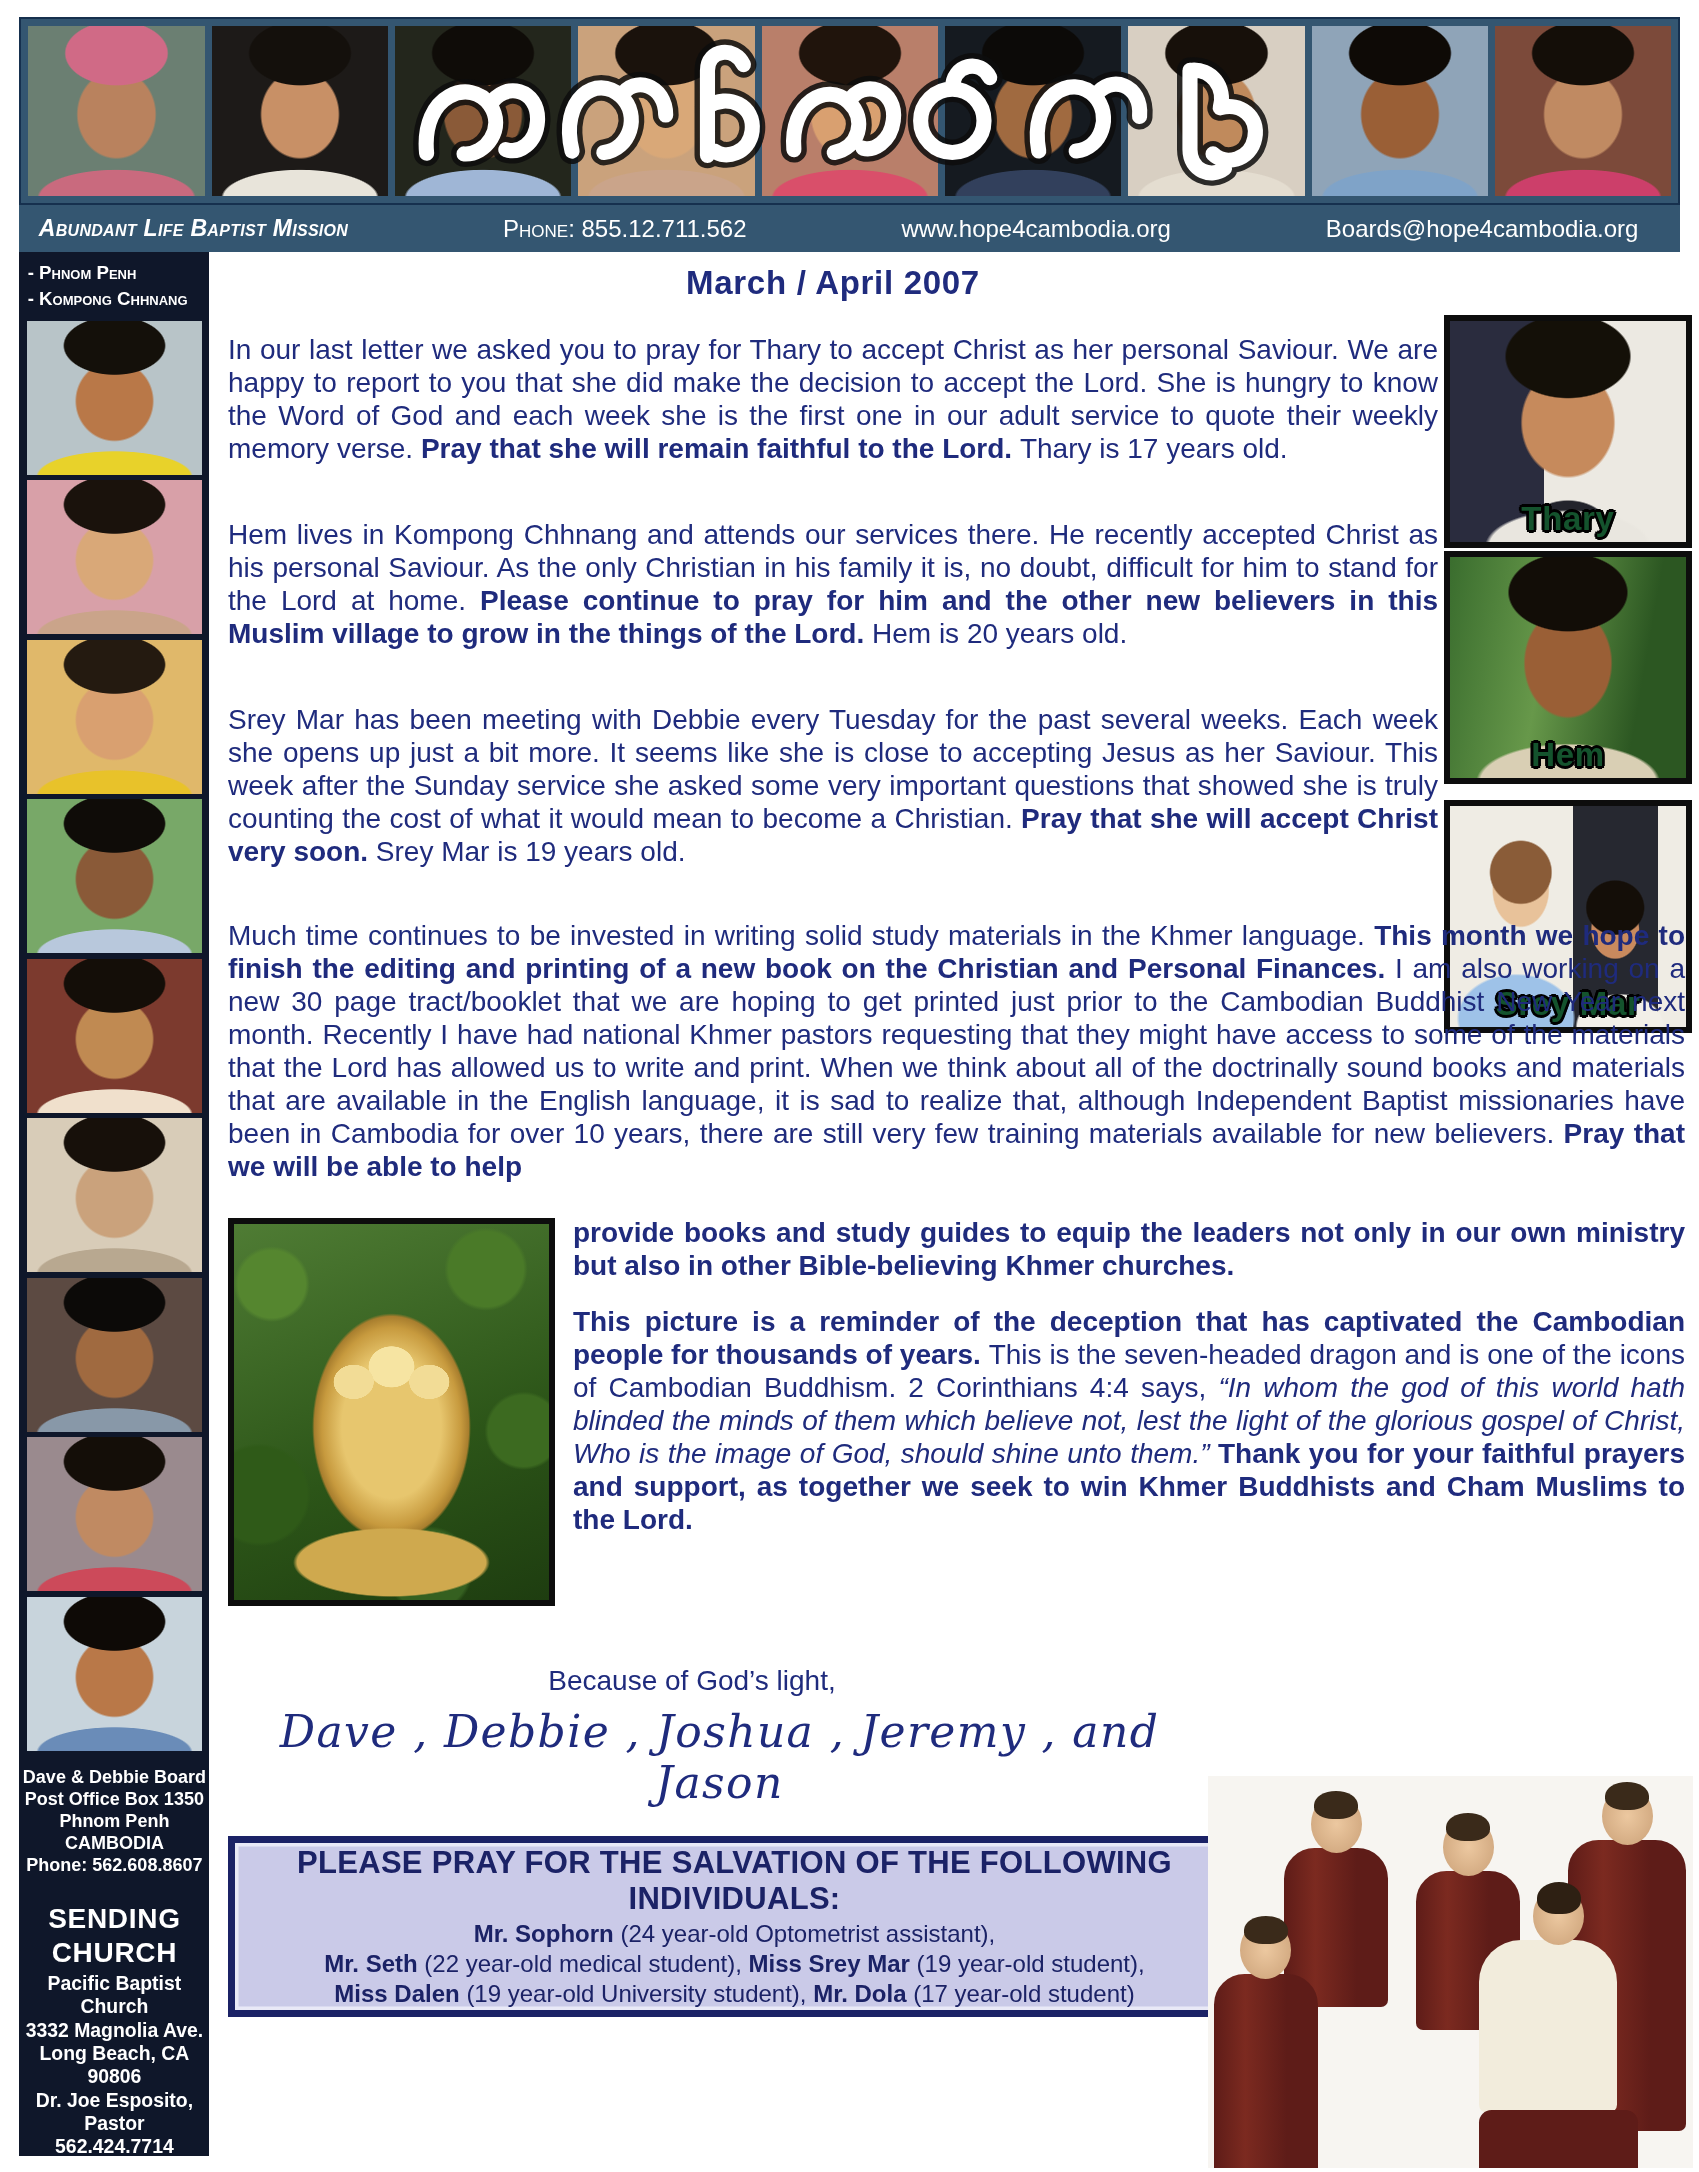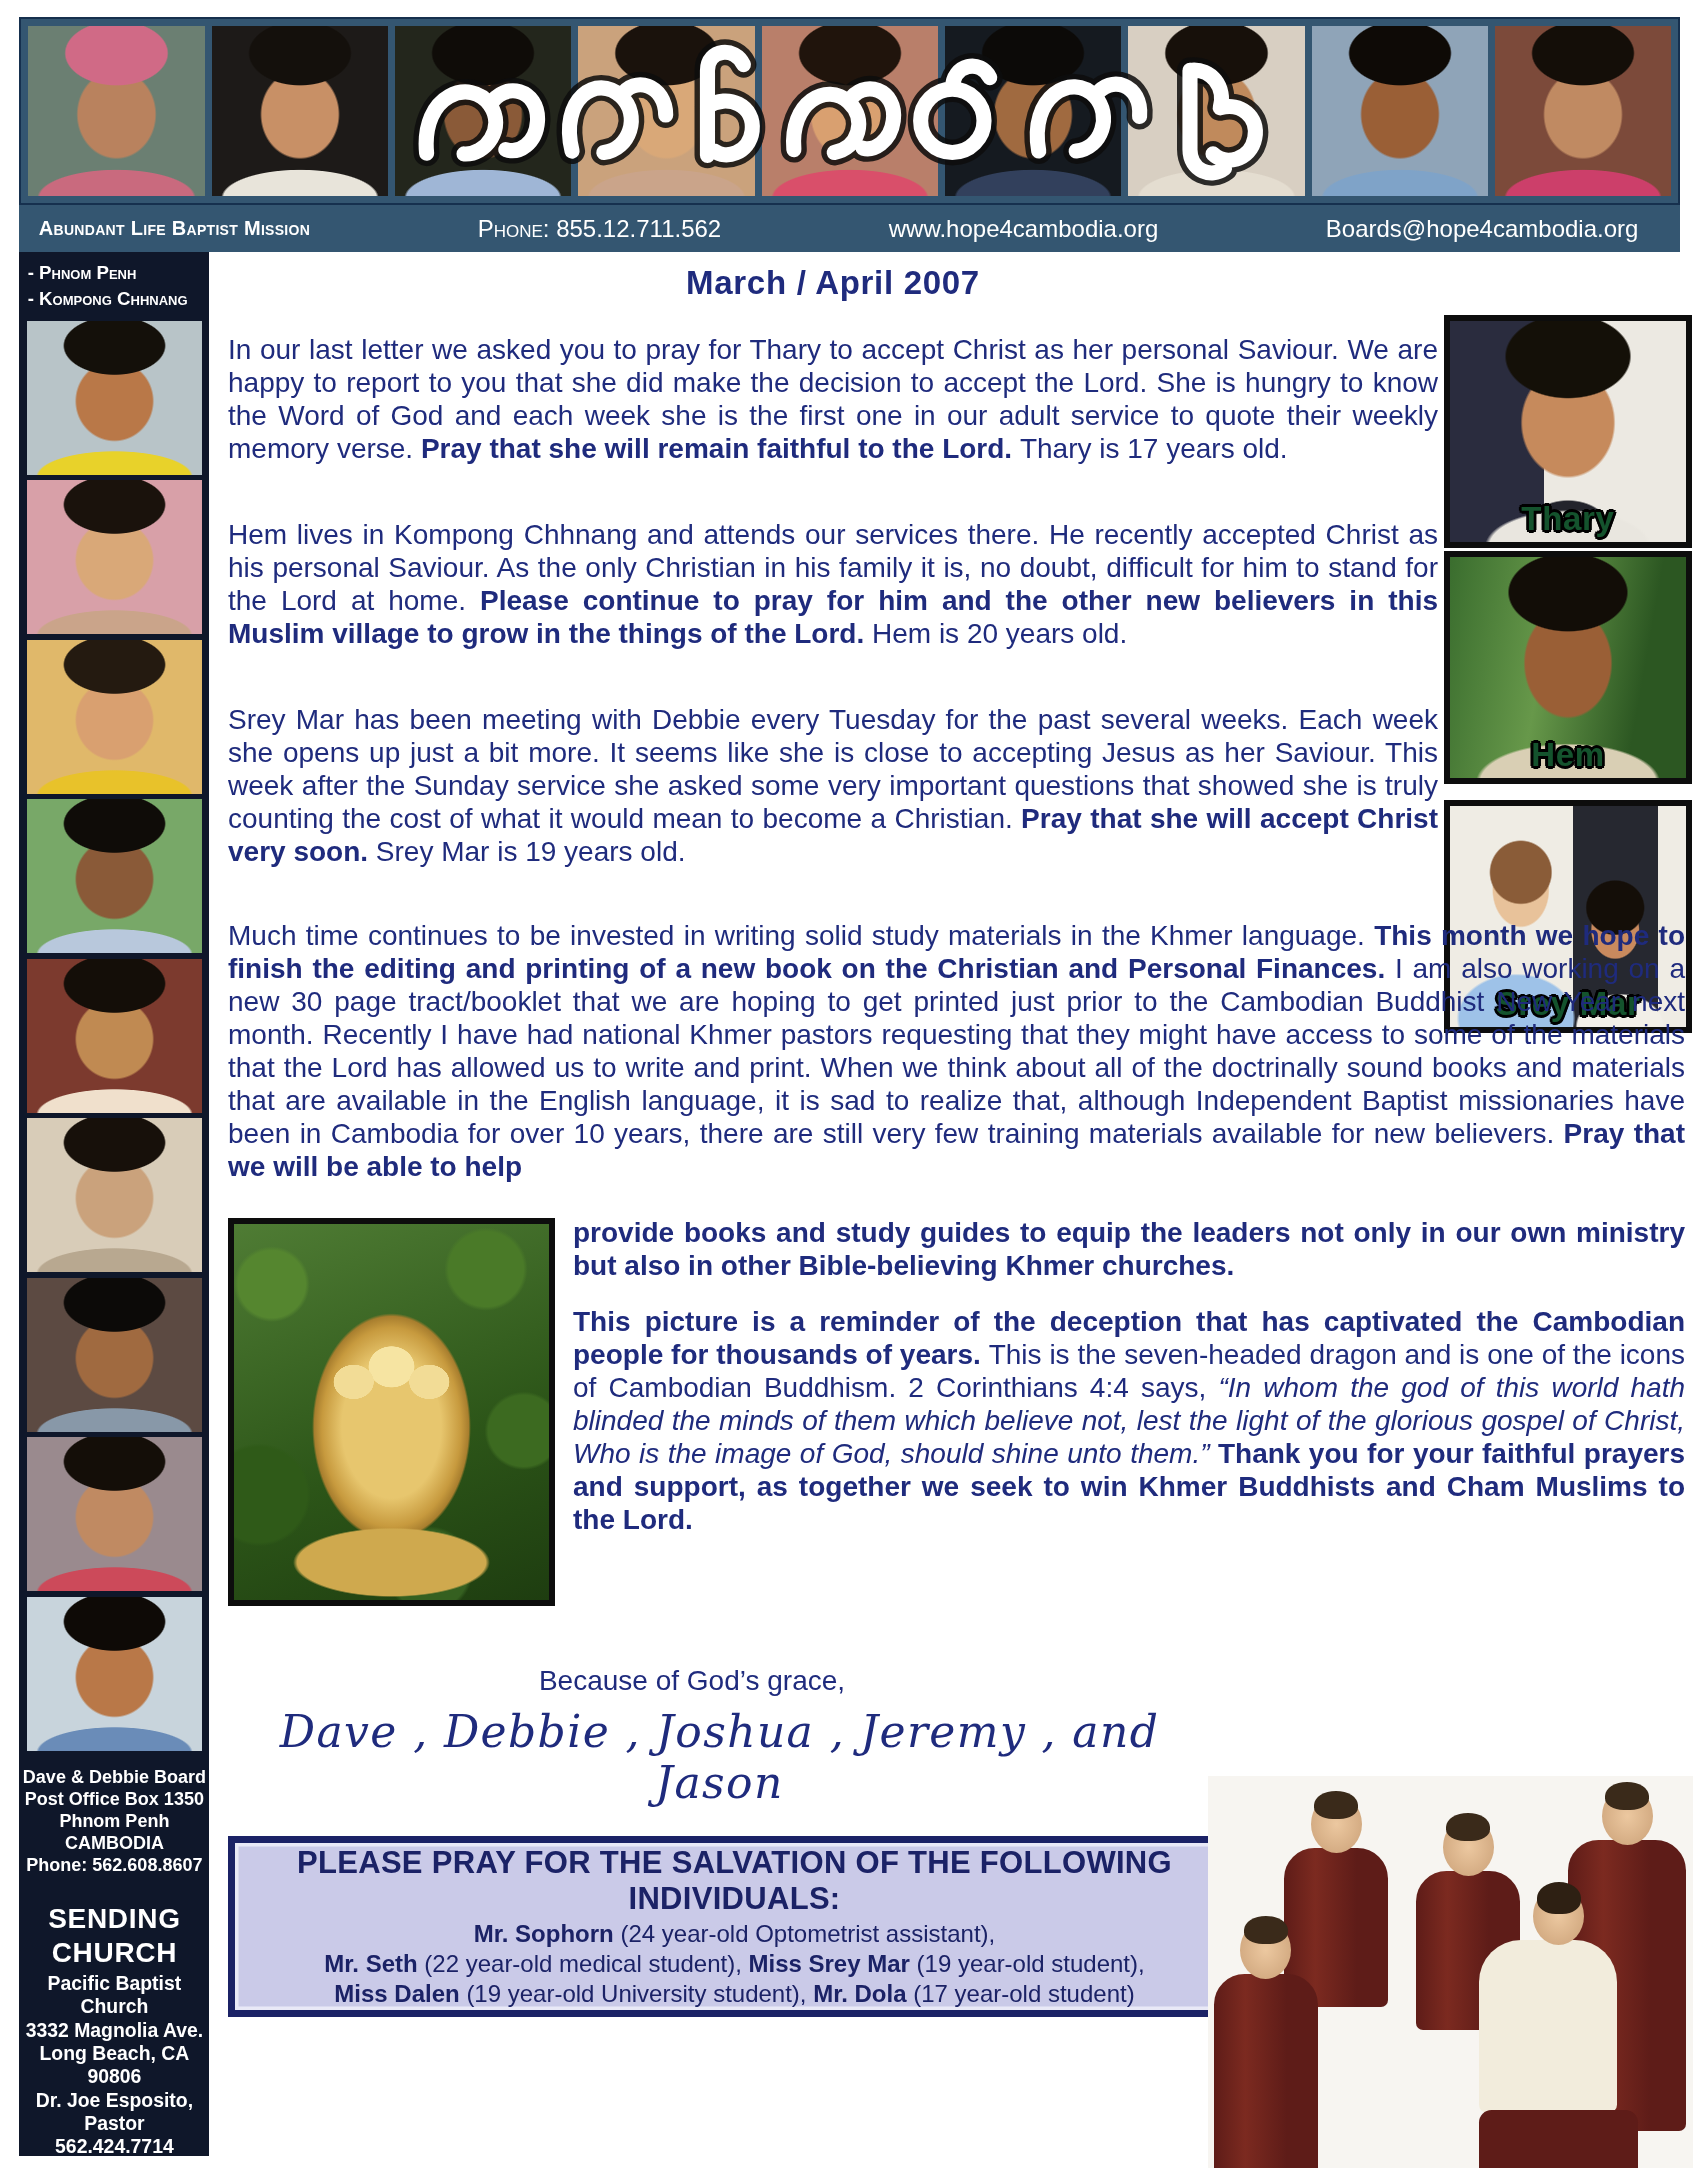--- a/index.html
+++ b/index.html
@@ -29,21 +29,21 @@
   .banner-strip .face-tile:nth-of-type(6){--bg:#151a20;--skin:#a06a40;--hair:#0c0a08;--shirt:#32405c;}
   .banner-strip .face-tile:nth-of-type(7){--bg:#d8cfc2;--skin:#c08a5c;--hair:#17100a;--shirt:#e4ddd0;}
   .banner-strip .face-tile:nth-of-type(8){--bg:#8fa4b8;--skin:#9a5f36;--hair:#0e0a06;--shirt:#7fa3c8;}
   .banner-strip .face-tile:nth-of-type(9){--bg:#7c4a3a;--skin:#c08a62;--hair:#140e08;--shirt:#cc3f6a;}
 
   
   .header-bar{position:absolute;left:19.4px;top:205px;width:1661px;height:47px;
     background:#345671;box-sizing:border-box;color:#ffffff;
     display:flex;align-items:center;justify-content:space-between;
     padding:0 42px 0 19.4px;}
-  .hb-title{font-weight:700;font-size:20px;font-variant:small-caps;letter-spacing:0.3px;}
+  .hb-title{font-weight:700;font-size:23px;font-variant:small-caps;letter-spacing:0.3px;font-style:italic;}
   .hb-item{font-weight:400;font-size:24px;}
   .hb-phone{font-variant:small-caps;}
 
   
   .sidebar{position:absolute;left:19.4px;top:252px;width:190px;height:1904px;
     background:#0f172a;box-sizing:border-box;color:#fff;
     display:flex;flex-direction:column;}
   .side-locs{padding:8.3px 5.5px 7px 8.3px;font-weight:700;font-size:18.7px;
     font-variant:small-caps;line-height:1.35;}
   .side-photos{display:flex;flex-direction:column;gap:5.5px;padding:2.8px 7.6px;}
@@ -260,21 +260,21 @@
     <h1 class="issue-date">March / April  2007</h1>
     <p class="para narrow"><span>In our last letter we asked you to pray for Thary to accept Christ as her personal Saviour. We are happy to report to you that she did make the decision to accept the Lord. She is hungry to know the Word of God and each week she is the first one in our adult service to quote their weekly memory verse. </span><span class="b">Pray that she will remain faithful to the Lord. </span><span>Thary is 17 years old.</span></p>
     <p class="para narrow"><span>Hem lives in Kompong Chhnang and attends our services there. He recently accepted Christ as his personal Saviour. As the only Christian in his family it is, no doubt, difficult for him to stand for the Lord at home. </span><span class="b">Please continue to pray for him and the other new believers in this Muslim village to grow in the things of the Lord. </span><span>Hem is 20 years old.</span></p>
     <p class="para narrow p3"><span>Srey Mar has been meeting with Debbie every Tuesday for the past several weeks. Each week she opens up just a bit more. It seems like she is close to accepting Jesus as her Saviour. This week after the Sunday service she asked some very important questions that showed she is truly counting the cost of what it would mean to become a Christian. </span><span class="b">Pray that she will accept Christ very soon. </span><span>Srey Mar is 19 years old.</span></p>
     <p class="para p4"><span>Much time continues to be invested in writing solid study materials in the Khmer language. </span><span class="b">This month we hope to finish the editing and printing of a new book on the Christian and Personal Finances. </span><span>I am also working on a new 30 page tract/booklet that we are hoping to get printed just prior to the Cambodian Buddhist New Year next month. Recently I have had national Khmer pastors requesting that they might have access to some of the materials that the Lord has allowed us to write and print. When we think about all of the doctrinally sound books and materials that are available in the English language, it is sad to realize that, although Independent Baptist missionaries have been in Cambodia for over 10 years, there are still very few training materials available for new believers. </span><span class="b">Pray that we will be able to help</span></p>
     <div class="wrap-sec">
       <div class="tile-dragon"></div>
       <p class="para tail"><span class="b">provide books and study guides to equip the leaders not only in our own ministry but also in other Bible-believing Khmer churches.</span></p>
       <p class="para"><span class="b">This picture is a reminder of the deception that has captivated the Cambodian people for thousands of years. </span><span>This is the seven-headed dragon and is one of the icons of Cambodian Buddhism. 2 Corinthians 4:4 says, </span><span class="i">“In whom the god of this world hath blinded the minds of them which believe not, lest the light of the glorious gospel of Christ, Who is the image of God, should shine unto them.” </span><span class="b">Thank you for your faithful prayers and support, as together we seek to win Khmer Buddhists and Cham Muslims to the Lord.</span></p>
     </div>
-    <div class="closing">Because of God’s grace,</div>
+    <div class="closing">Because of God’s light,</div>
     <div class="signature">Dave , Debbie , Joshua , Jeremy , and Jason</div>
 
     <div class="prayer-box">
       <div class="prayer-title">PLEASE PRAY FOR THE SALVATION OF THE FOLLOWING INDIVIDUALS:</div>
       <div class="prayer-line"><span class="b">Mr. Sophorn </span><span>(24 year-old Optometrist assistant),</span></div>
       <div class="prayer-line"><span class="b">Mr. Seth </span><span>(22 year-old medical student), </span><span class="b">Miss Srey Mar </span><span>(19 year-old student),</span></div>
       <div class="prayer-line"><span class="b">Miss Dalen </span><span>(19 year-old University student), </span><span class="b">Mr. Dola </span><span>(17 year-old student)</span></div>
     </div>
   </div>
 

